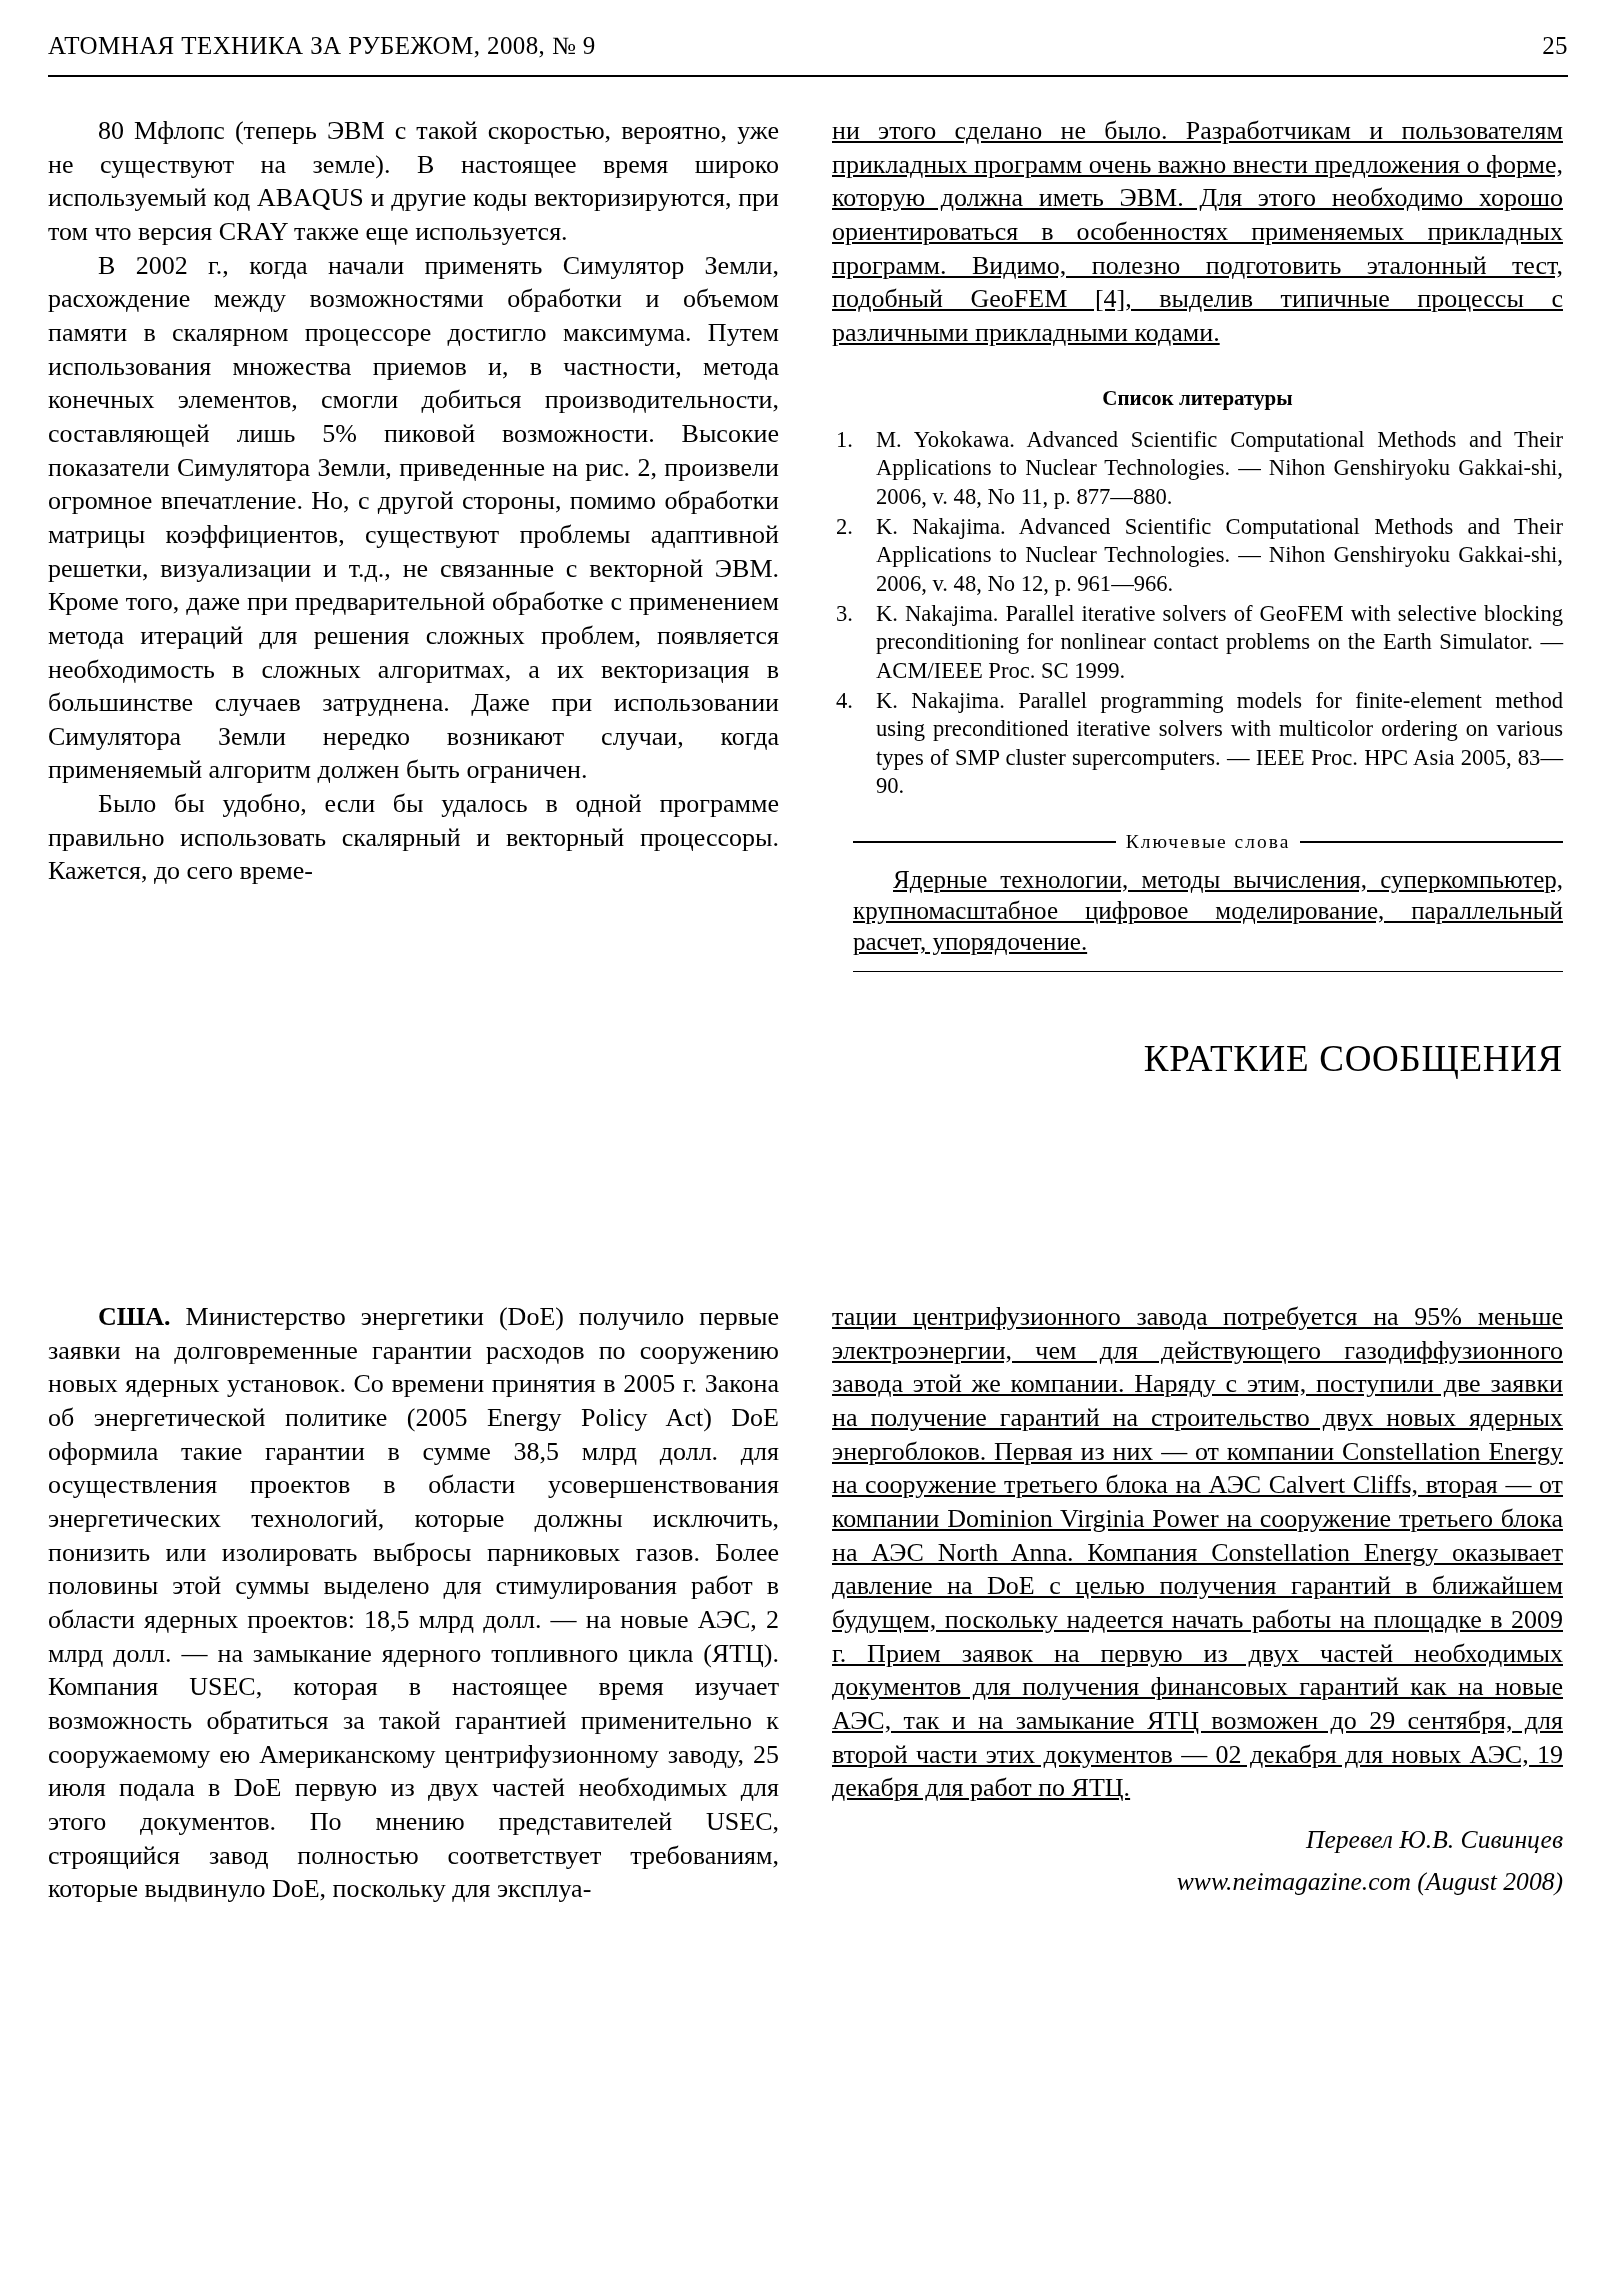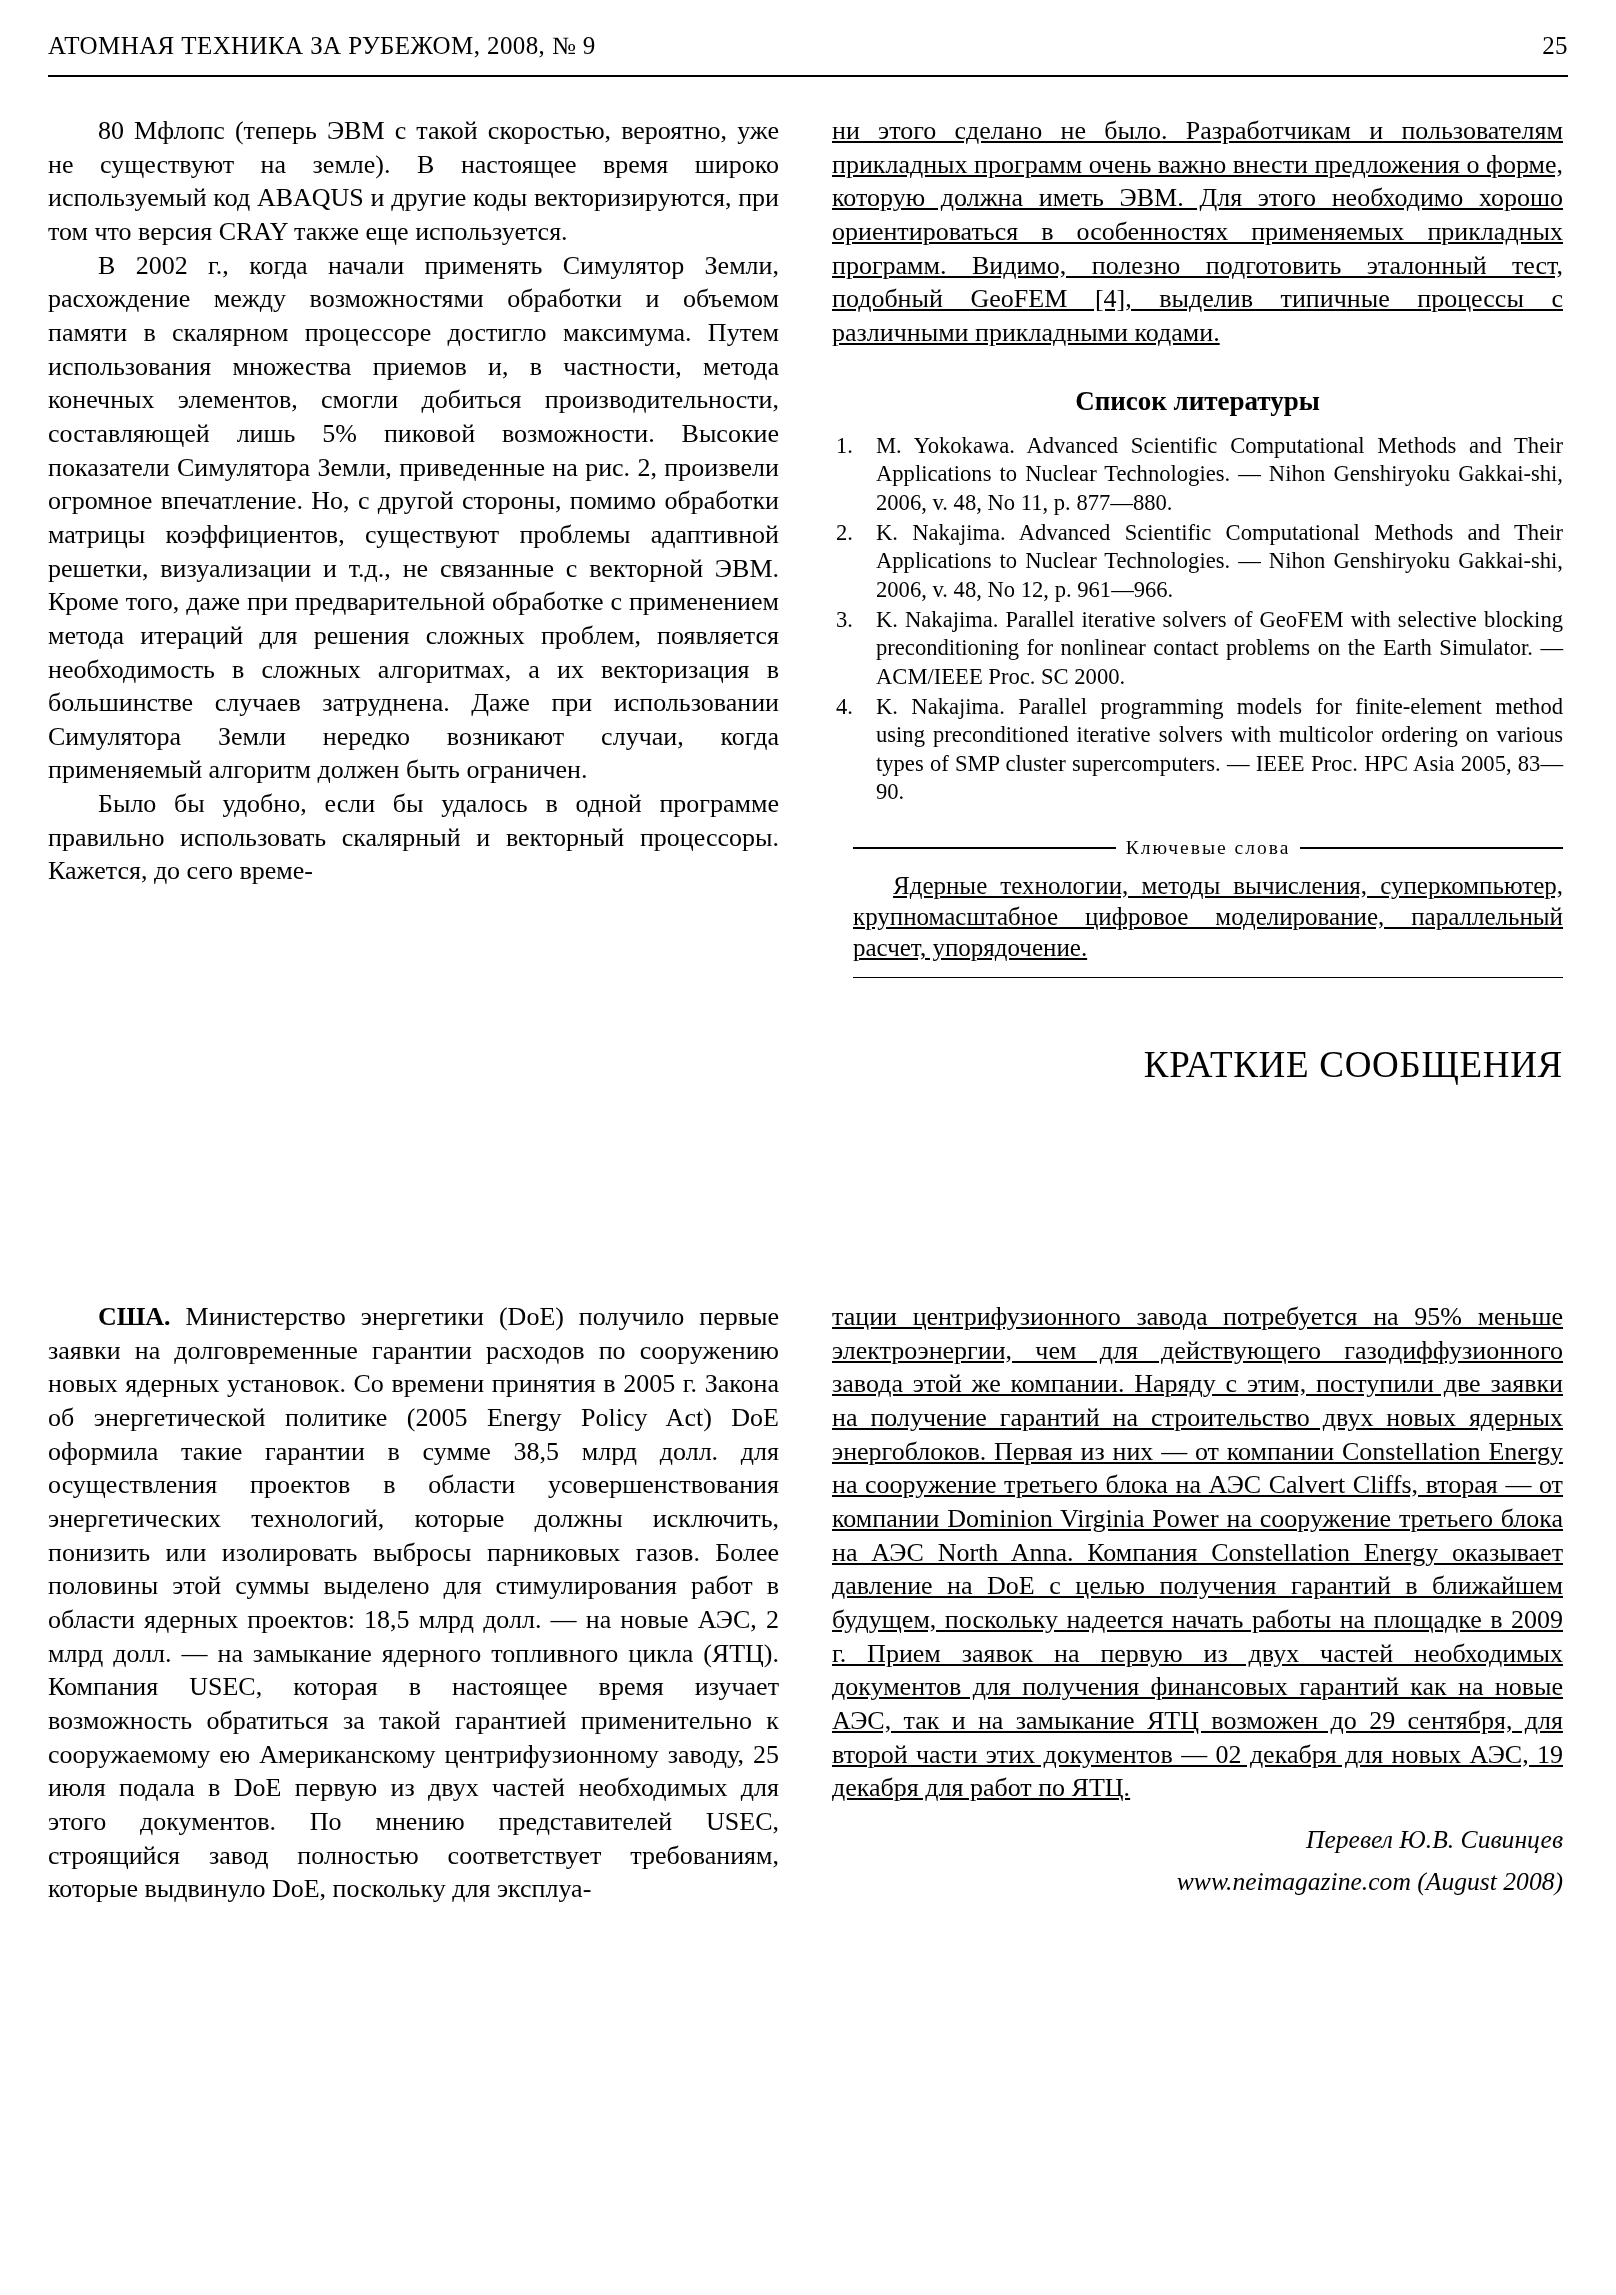--- a/index.html
+++ b/index.html
@@ -69,21 +69,21 @@
     text-indent: 50px;
     hyphens: manual;
   }
   p.body.noindent { text-indent: 0; text-decoration: underline; }
   p.body + p.body { margin-top: 0; }
 
   
   h3.refs-title {
     margin: 36px 0 15px 0;
     text-align: center;
-    font-size: 27px;
+    font-size: 21px;
     font-weight: bold;
     font-family: "Liberation Serif", serif;
   }
   ol.refs {
     margin: 0;
     padding: 0;
     list-style: none;
     font-size: 22.6px;
     line-height: 1.265;
   }
@@ -192,21 +192,21 @@
         <li>
           <span class="num">1.</span>
           <span>M. Yokokawa. Advanced Scientific Computational Methods and Their Applications to Nuclear Technologies. — Nihon Genshiryoku Gakkai-shi, 2006, v. 48, No 11, p. 877—880.</span>
         </li>
         <li>
           <span class="num">2.</span>
           <span>K. Nakajima. Advanced Scientific Computational Methods and Their Applications to Nuclear Technologies. — Nihon Genshiryoku Gakkai-shi, 2006, v. 48, No 12, p. 961—966.</span>
         </li>
         <li>
           <span class="num">3.</span>
-          <span>K. Nakajima. Parallel iterative solvers of GeoFEM with selective blocking preconditioning for nonlinear contact problems on the Earth Simulator. — ACM/IEEE Proc. SC 2000.</span>
+          <span>K. Nakajima. Parallel iterative solvers of GeoFEM with selective blocking preconditioning for nonlinear contact problems on the Earth Simulator. — ACM/IEEE Proc. SC 1999.</span>
         </li>
         <li>
           <span class="num">4.</span>
           <span>K. Nakajima. Parallel programming models for finite-element method using preconditioned iterative solvers with multicolor ordering on various types of SMP cluster supercomputers. — IEEE Proc. HPC Asia 2005, 83—90.</span>
         </li>
       </ol>
 
       <div class="kw-wrap">
         <div class="kw-header">
           <span class="line"></span>

